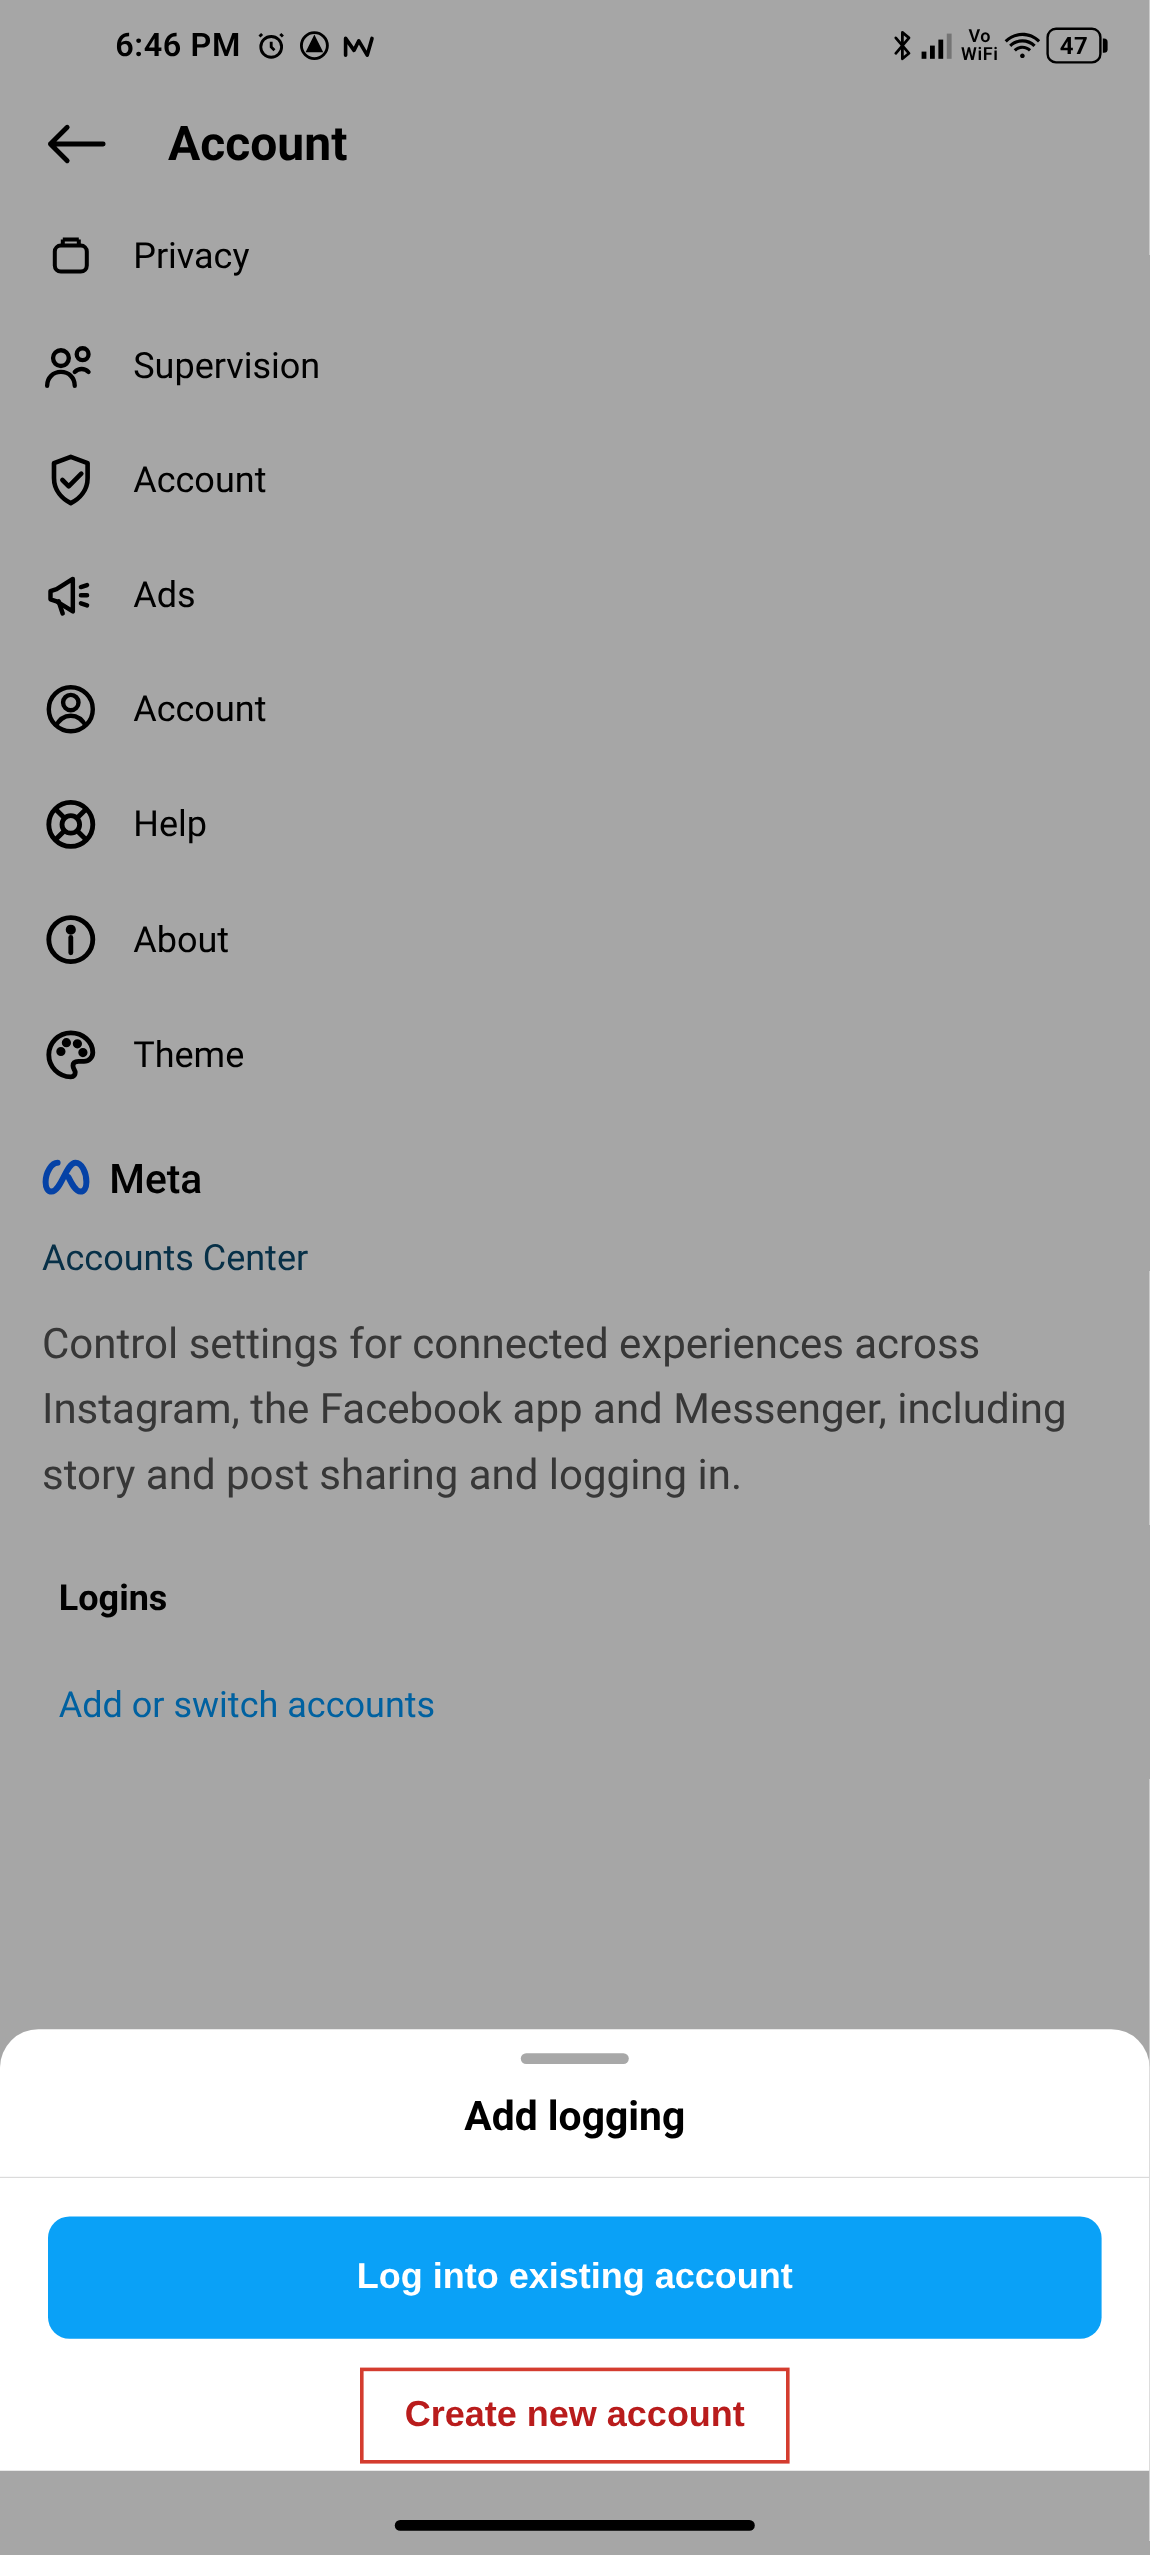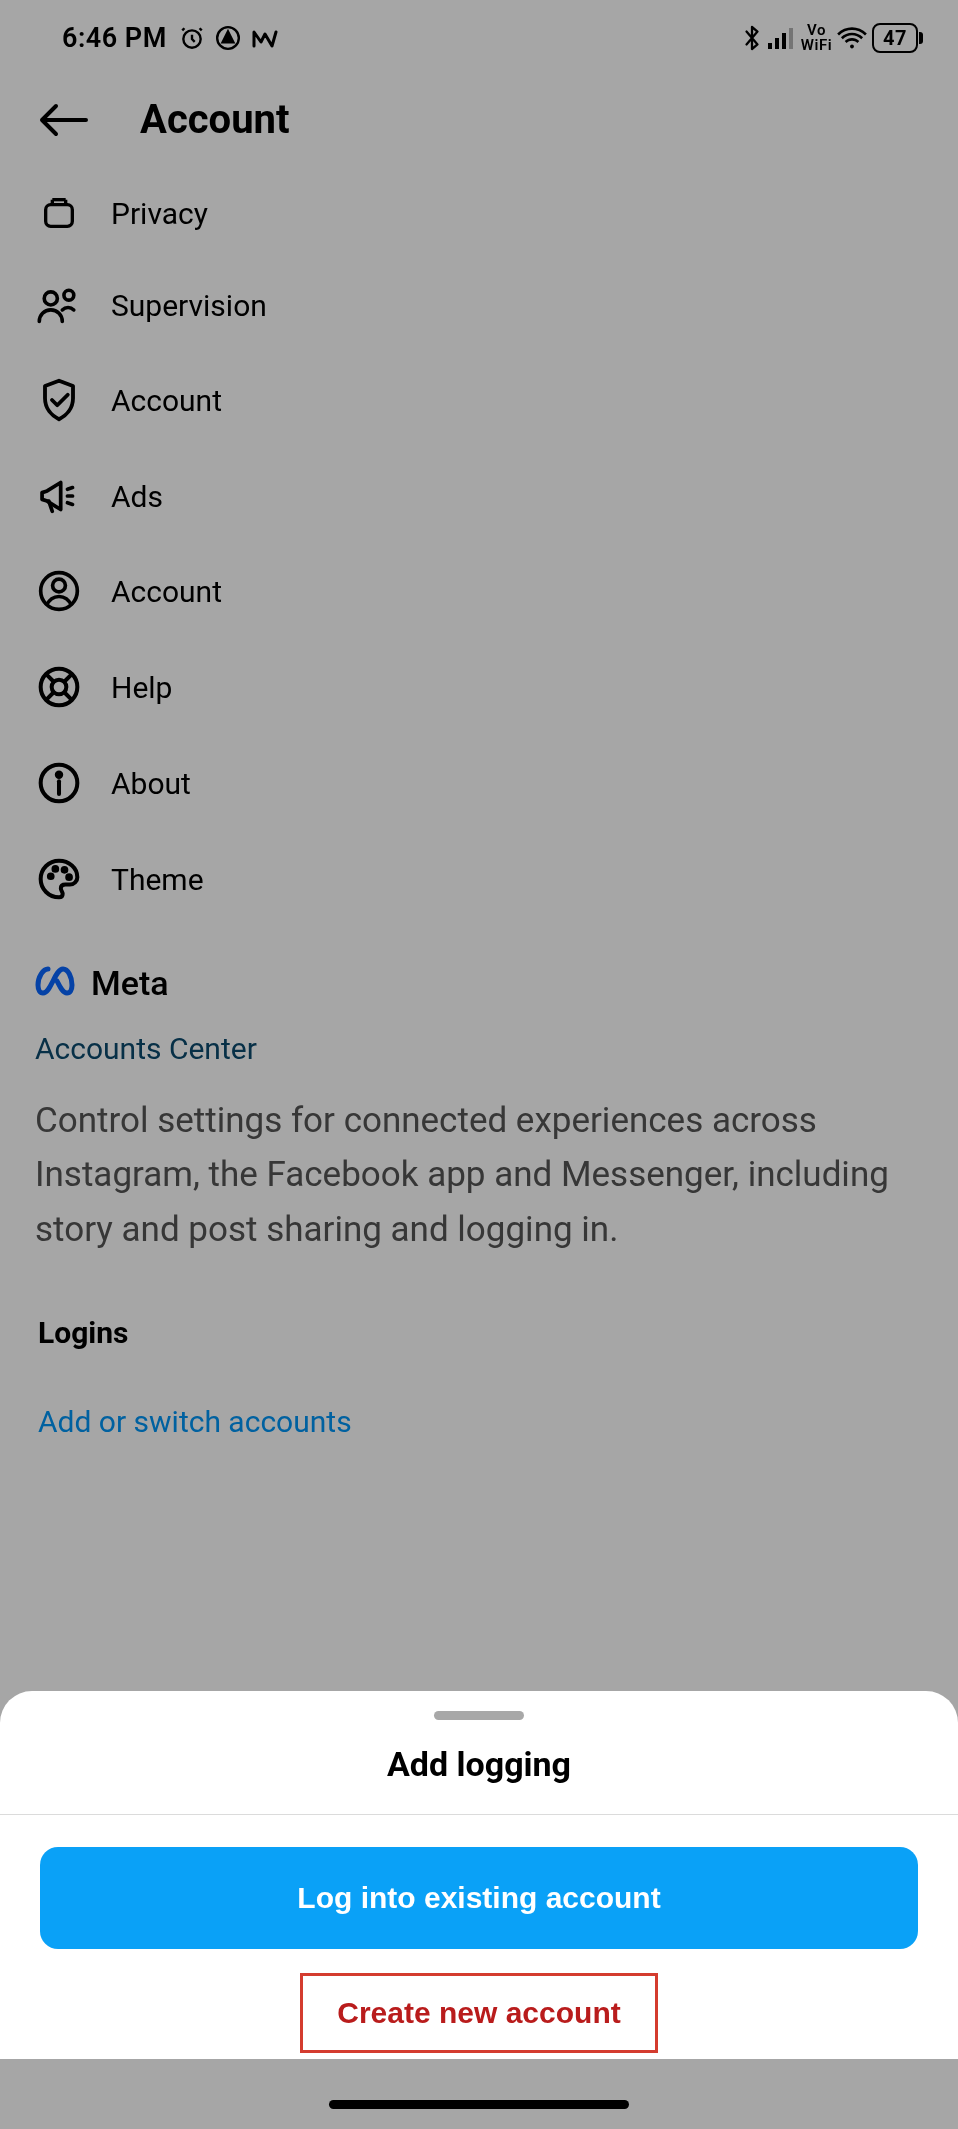--- a/index.html
+++ b/index.html
@@ -40,20 +40,21 @@
       display: flex;
       justify-content: space-between;
       align-items: center;
       padding: 22px 40px 10px 62px;
       font-size: 27px;
       font-weight: 600;
       color: #000;
       position: relative;
       z-index: 5;
       letter-spacing: 0.5px;
+      margin-left: 34px;
     }
     .status-left {
       display: flex;
       align-items: center;
       gap: 10px;
     }
     .status-time {
       font-weight: 600;
       margin-right: 2px;
     }
@@ -169,21 +170,21 @@
     .accounts-center-desc {
       font-size: 35px;
       line-height: 1.55;
       color: #555;
     }
     
     
     .logins-section {
       position: relative;
       z-index: 5;
-      padding: 58px 35px 0 38px;
+      padding: 58px 35px 0 49px;
     }
     .logins-heading {
       font-size: 30px;
       font-weight: 700;
       color: #000;
       margin-bottom: 54px;
     }
     .add-switch-link {
       font-size: 30px;
       color: #0095f6;

